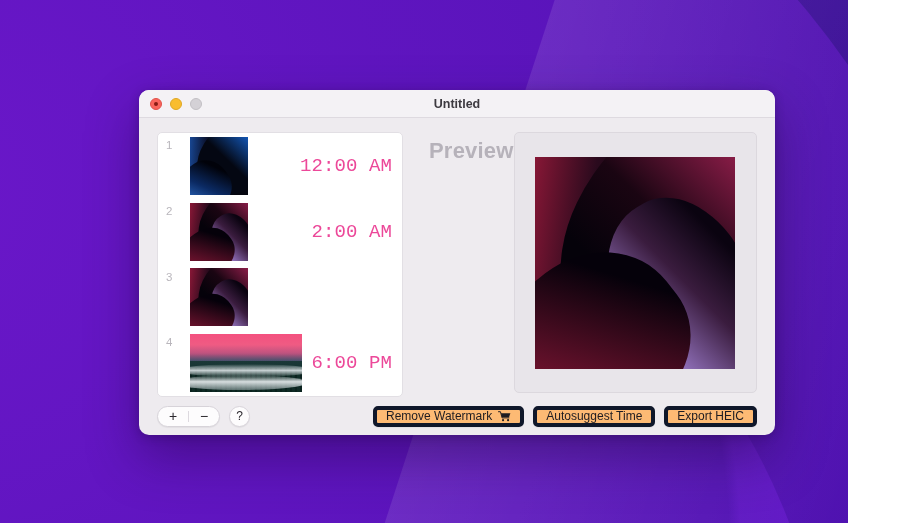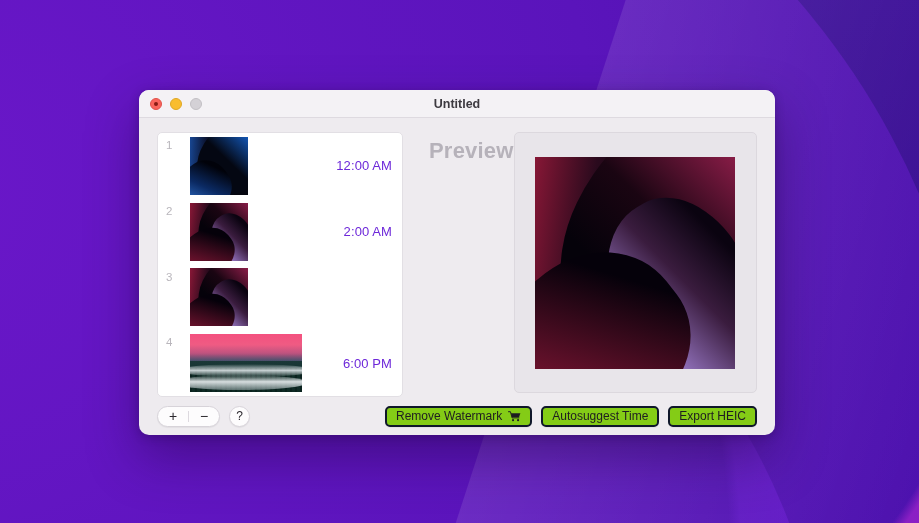--- a/index.html
+++ b/index.html
@@ -7,21 +7,21 @@
   html, body {
     width: 919px;
     height: 523px;
     overflow: hidden;
     font-family: "Liberation Sans", sans-serif;
   }
 
   
   #desktop {
     position: relative;
-    width: 919px;
+    width: 848px;
     height: 523px;
     overflow: hidden;
     background: #4711a8;
   }
   .wp-layer { position: absolute; border-radius: 50%; }
 
   
   #wp-base {
     position: absolute; inset: 0;
     background: linear-gradient(150deg, #4a12ac 0%, #3d0f9a 40%, #360d8c 100%);
@@ -150,23 +150,24 @@
     height: 58px;
     overflow: hidden;
     position: relative;
     background: #000;
   }
   .thumb.square { width: 58px; }
   .thumb.wide   { width: 112px; }
   .row-time {
     flex: 1 1 auto;
     text-align: right;
-    font-size: 13px;
-    color: #6d28d9;
+    font-size: 19px;
+    color: #ec4899;
     letter-spacing: .1px;
+    font-family: Liberation Mono, monospace;
   }
 
   
   .art { position: absolute; inset: 0; overflow: hidden; }
   .art .band {
     position: absolute;
     border-radius: 50%;
   }
   
   .art-blue { background: #05060f; }
@@ -309,22 +310,22 @@
     background: #fdfcfd;
     border: 1px solid #d7d3d9;
     box-shadow: 0 1px 1px rgba(0,0,0,.05);
     display: flex; align-items: center; justify-content: center;
     font-size: 12px; color: #2a272d;
   }
   .spacer { flex: 1 1 auto; }
   .tb-btn {
     height: 21px;
     padding: 0 9px;
-    background: #84cc16;
-    border: 2px solid #0f172a;
+    background: #fdba74;
+    border: 4px solid #0f172a;
     border-radius: 5px;
     box-shadow: 0 1px 1px rgba(0,0,0,.05);
     display: flex; align-items: center; gap: 6px;
     font-size: 12px; color: #1e1c21;
     white-space: nowrap;
   }
   .cart-icon { display: inline-flex; }
 </style>
 </head>
 <body>

